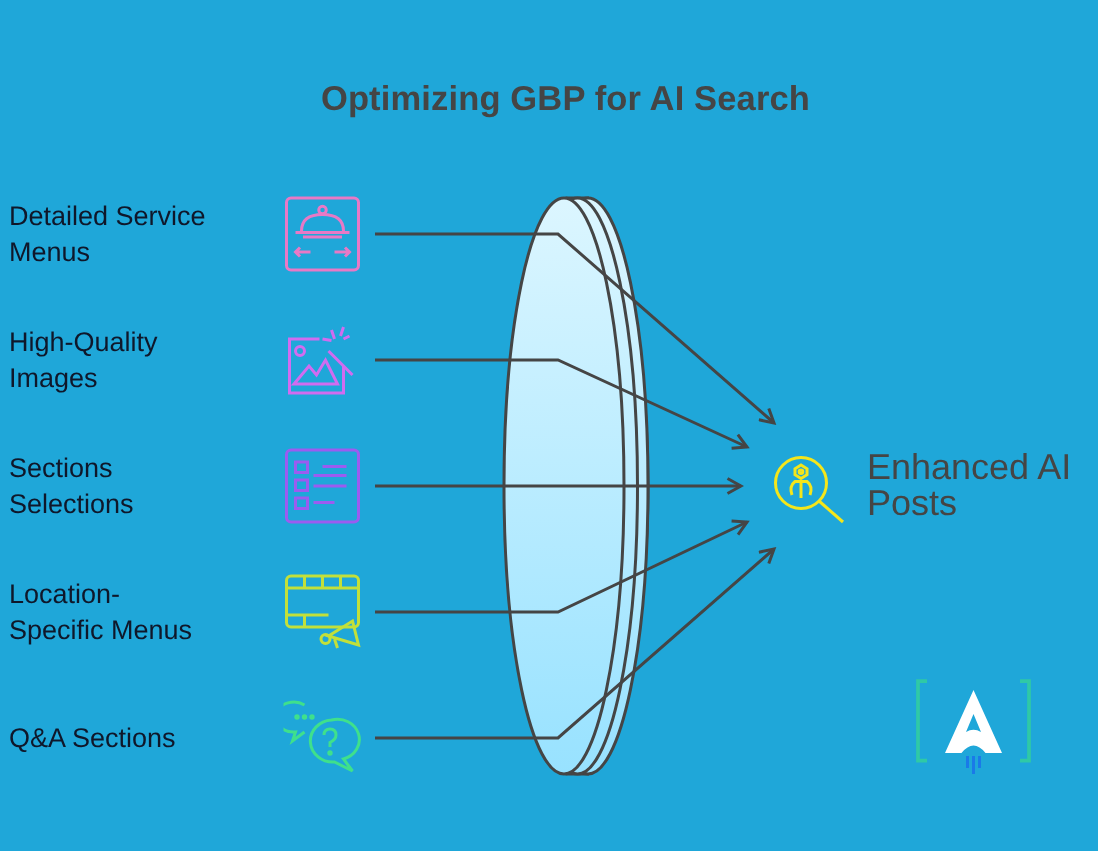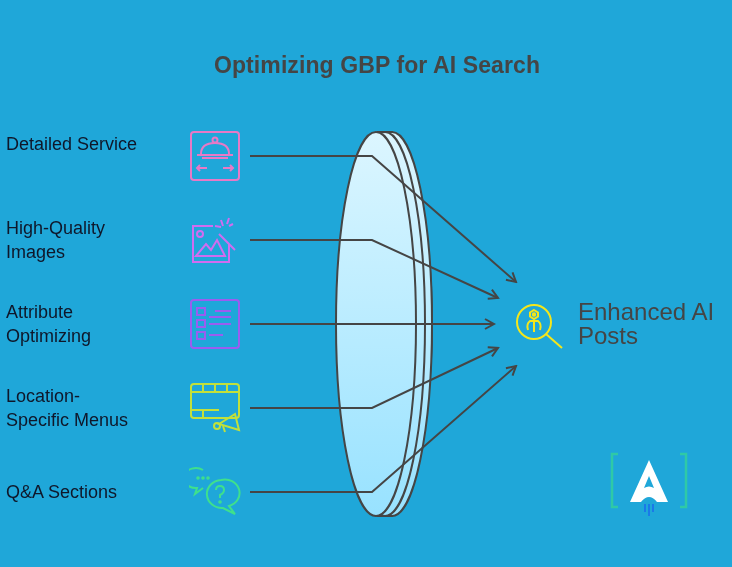--- a/index.html
+++ b/index.html
@@ -26,28 +26,29 @@
     .icon { position: absolute; width: 52px; height: 52px; }
     .logo { position: absolute; left: 610px; top: 452px; width: 78px; height: 66px; }
   </style>
 </head>
 <body>
 
 <div class="title">Optimizing GBP for AI Search</div>
 
 <div class="label" style="top:132px">
   <div>Detailed Service</div>
+  <div>Menus</div>
 </div>
 <div class="label" style="top:216px">
   <div>High-Quality</div>
   <div>Images</div>
 </div>
 <div class="label" style="top:300px">
-  <div>Attribute</div>
-  <div>Optimizing</div>
+  <div>Sections</div>
+  <div>Selections</div>
 </div>
 <div class="label" style="top:384px">
   <div>Location-</div>
   <div>Specific Menus</div>
 </div>
 <div class="label" style="top:480px">
   <div>Q&amp;A Sections</div>
 </div>
 
 <div class="out-label">

